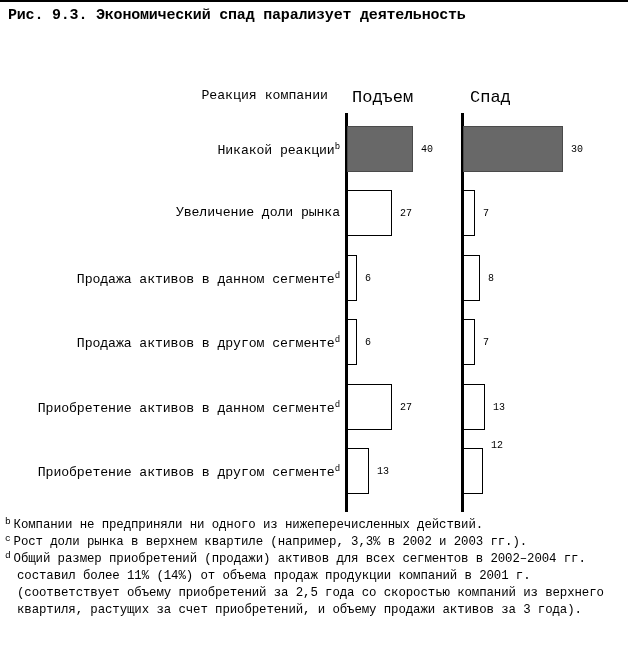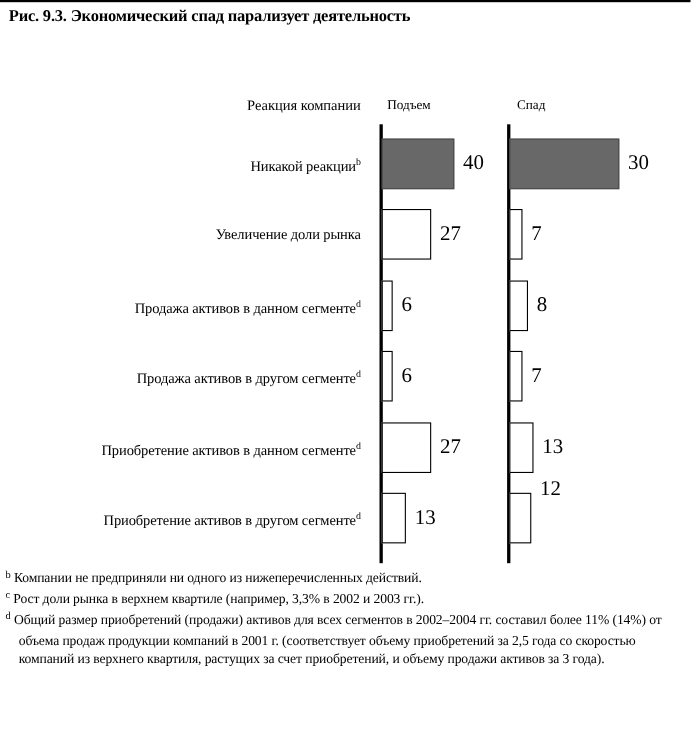--- a/index.html
+++ b/index.html
@@ -1,48 +1,48 @@
 <!DOCTYPE html>
 <html><head>
 <meta charset="utf-8">
 <style>
   html, body { margin:0; padding:0; background:#fff; }
   .page {
     position:relative; width:628px; height:667px; overflow:hidden;
     background:#ffffff; color:#000;
-    font-family:Liberation Serif, serif;
+    font-family:Liberation Mono, monospace;
   }
   .top-rule { position:absolute; left:0; top:0; width:628px; height:2px; background:#000; }
   .title {
     position:absolute; left:8px; top:7px; font-size:15px; font-weight:bold;
     letter-spacing:-0.2px; white-space:nowrap;
   }
   .subtitle {
     position:absolute; left:8px; top:28px; font-size:13.2px; line-height:17px;
     letter-spacing:-0.1px;
   }
   sup.sub-sup { font-size:9px; }
   .col-header {
     position:absolute; right:300px; top:88px; font-size:13.2px; white-space:nowrap;
   }
-  .series-header { position:absolute; top:88px; font-size:12px; white-space:nowrap; }
+  .series-header { position:absolute; top:88px; font-size:17px; white-space:nowrap; }
   .series-header.s0 { left:352px; }
   .series-header.s1 { left:470px; }
   .axis { position:absolute; top:113px; width:2.5px; height:399px; background:#000; }
   .cat-label {
-    position:absolute; right:300px; font-size:13.2px;
+    position:absolute; right:288px; font-size:13.2px;
     line-height:16px; transform:translateY(-50%); white-space:nowrap;
     letter-spacing:-0.1px;
   }
   .cat-label sup { font-size:9px; }
   .bar { position:absolute; height:46px; box-sizing:border-box; }
   .bar.white { background:#ffffff; border:1.5px solid #000; }
   .bar.gray { background:#686868; border:1px solid #4a4a4a; }
   .value-label {
-    position:absolute; font-size:19px; transform:translateY(-50%); white-space:nowrap;
+    position:absolute; font-size:10px; transform:translateY(-50%); white-space:nowrap;
   }
   .footnotes {
     position:absolute; left:5px; top:517px; width:604px;
     font-size:12.4px; line-height:17px; letter-spacing:-0.1px;
   }
   .footnote { padding-left:12px; text-indent:-12px; }
   .footnote .marker {
     font-size:9.5px; position:relative; top:-4px; margin-right:3px;
   }
 </style>

